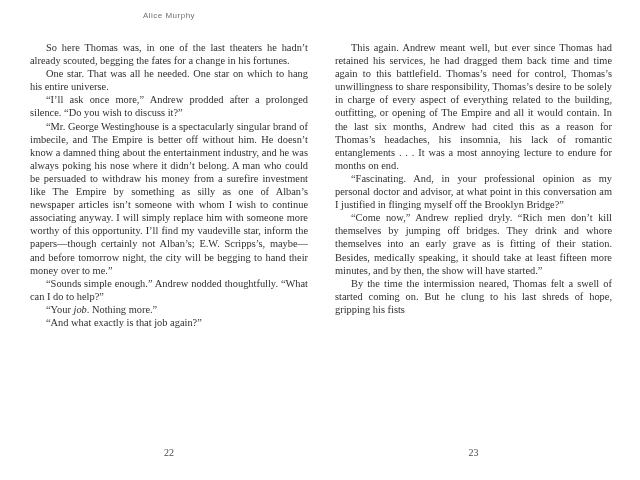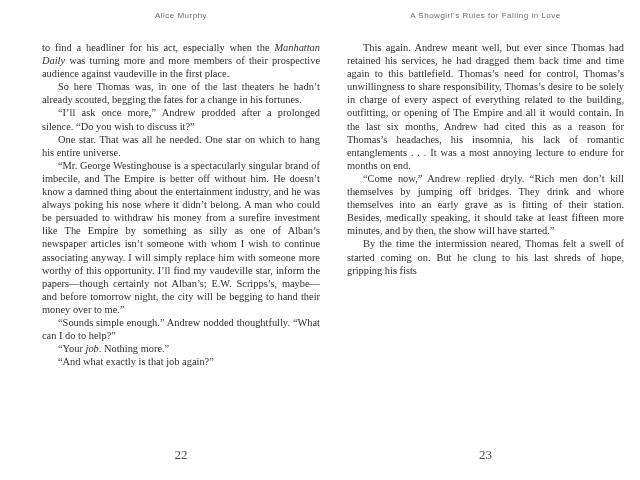--- a/index.html
+++ b/index.html
@@ -13,21 +13,20 @@
   .spread {
     position: relative;
     width: 640px;
     height: 480px;
     background: #ffffff;
   }
   .page {
     position: absolute;
     top: 0;
     height: 480px;
-    margin-left: 12px;
   }
   .page.left  { left: 30px;  width: 278px; }
   .page.right { left: 335px; width: 277px; }
   .running-header {
     position: absolute;
     top: 11px;
     left: 0;
     width: 100%;
     text-align: center;
     font-family: "Liberation Sans", sans-serif;
@@ -56,47 +55,46 @@
   .page-body p.indent {
     text-indent: 16px;
   }
   .page-number {
     position: absolute;
     top: 447px;
     left: 0;
     width: 100%;
     text-align: center;
     font-family: "Liberation Serif", serif;
-    font-size: 13px;
+    font-size: 10px;
     color: #4a4a4a;
   }
 </style>
 </head>
 <body>
 
 <div class="spread">
 
   <div class="page left">
     <div class="running-header">Alice Murphy</div>
     <div class="page-body">
-        <p>to find a headliner for his act, especially when the <i>Manhattan Daily</i> was turning more and more members of their prospective audience against vaudeville in the first place.</p>
         <p class="indent">So here Thomas was, in one of the last theaters he hadn’t already scouted, begging the fates for a change in his fortunes.</p>
+        <p class="indent">One star. That was all he needed. One star on which to hang his entire universe.</p>
         <p class="indent">“I’ll ask once more,” Andrew prodded after a prolonged silence. “Do you wish to discuss it?”</p>
-        <p class="indent">One star. That was all he needed. One star on which to hang his entire universe.</p>
         <p class="indent">“Mr. George Westinghouse is a spectacularly singular brand of imbecile, and The Empire is better off without him. He doesn’t know a damned thing about the entertainment industry, and he was always poking his nose where it didn’t belong. A man who could be persuaded to withdraw his money from a surefire investment like The Empire by something as silly as one of Alban’s newspaper articles isn’t someone with whom I wish to continue associating anyway. I will simply replace him with someone more worthy of this opportunity. I’ll find my vaudeville star, inform the papers—though certainly not Alban’s; E.W. Scripps’s, maybe—and before tomorrow night, the city will be begging to hand their money over to me.”</p>
         <p class="indent">“Sounds simple enough.” Andrew nodded thoughtfully. “What can I do to help?”</p>
         <p class="indent">“Your <i>job</i>. Nothing more.”</p>
         <p class="indent">“And what exactly is that job again?”</p>
       </div>
     <div class="page-number">22</div>
   </div>
 
   <div class="page right">
-    <div class="running-header">A Showgirl’s Rules for Falling in Love</div>
     <div class="page-body">
         <p class="indent">This again. Andrew meant well, but ever since Thomas had retained his services, he had dragged them back time and time again to this battlefield. Thomas’s need for control, Thomas’s unwillingness to share responsibility, Thomas’s desire to be solely in charge of every aspect of everything related to the building, outfitting, or opening of The Empire and all it would contain. In the last six months, Andrew had cited this as a reason for Thomas’s headaches, his insomnia, his lack of romantic entanglements . . . It was a most annoying lecture to endure for months on end.</p>
+        <p class="indent">“Fascinating. And, in your professional opinion as my personal doctor and advisor, at what point in this conversation am I justified in flinging myself off the Brooklyn Bridge?”</p>
         <p class="indent">“Come now,” Andrew replied dryly. “Rich men don’t kill themselves by jumping off bridges. They drink and whore themselves into an early grave as is fitting of their station. Besides, medically speaking, it should take at least fifteen more minutes, and by then, the show will have started.”</p>
         <p class="indent">By the time the intermission neared, Thomas felt a swell of started coming on. But he clung to his last shreds of hope, gripping his fists</p>
       </div>
     <div class="page-number">23</div>
   </div>
 
 </div>
 
 </body></html>

